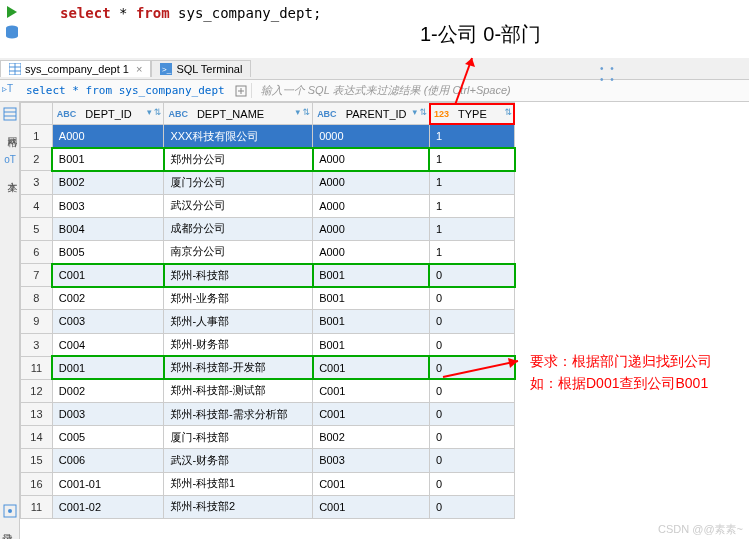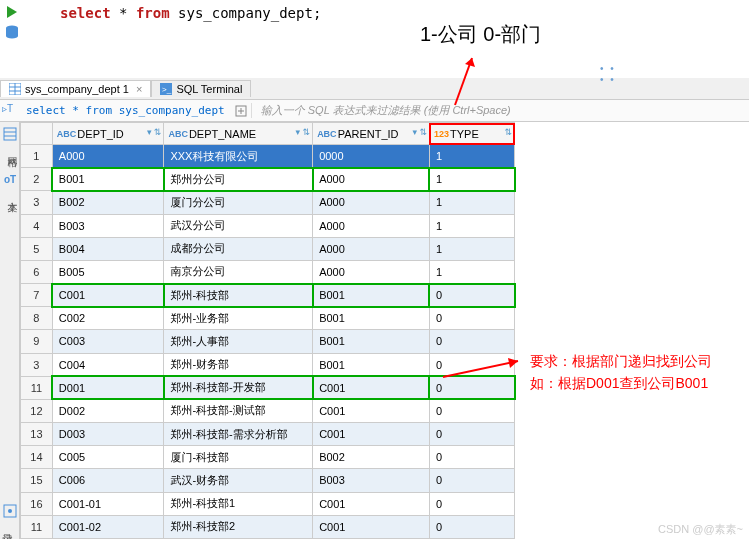--- a/index.html
+++ b/index.html
@@ -6,36 +6,36 @@
 body { width: 749px; height: 539px; background: #fff; font-size: 12px; position: relative; overflow: hidden; }
 .sql-area { padding: 5px 5px 5px 60px; height: 30px; position: relative; }
 .sql-keyword { color: #b91c1c; font-weight: bold; font-family: Consolas, monospace; font-size: 14px; }
 .sql-text { color: #000; font-family: Consolas, monospace; font-size: 14px; }
 .side-icons { position: absolute; left: 2px; top: 0; width: 20px; }
 .side-icon { width: 16px; height: 16px; margin: 4px 2px; display: block; }
 .anno-top { position: absolute; top: 21px; left: 420px; color: #000000; font-size: 20px; }
 .arrow-up { position: absolute; top: 50px; left: 450px; width: 30px; height: 60px; }
 .arrow-up svg { width: 100%; height: 100%; }
 .divider-dots { position: absolute; top: 63px; left: 600px; color: #6a9fd4; letter-spacing: 2px; font-size: 10px; }
-.tabs { display: flex; align-items: center; border-bottom: 1px solid #ccc; background: #f0f0f0; height: 22px; margin-top: 48px; }
+.tabs { display: flex; align-items: center; border-bottom: 1px solid #ccc; background: #f0f0f0; height: 22px; margin-top: 28px; }
 .tab { padding: 2px 8px; border: 1px solid #ccc; border-bottom: none; background: #fff; display: flex; align-items: center; gap: 4px; font-size: 11px; }
 .tab.inactive { background: #eee; }
 .tab-icon { width: 12px; height: 12px; display: inline-block; }
 .close-x { color: #888; padding-left: 3px; cursor: pointer; }
 .filter-bar { display: flex; align-items: center; height: 22px; border-bottom: 1px solid #ccc; background: #fafafa; }
 .filter-label { color: #0066cc; font-size: 11px; padding: 0 6px; font-family: Consolas, monospace; text-align: right; }
 .filter-input { flex: 1; color: #999; font-style: italic; font-size: 11px; padding-left: 9px; border-left: 1px solid #ddd; }
 .filter-icon { width: 16px; height: 16px; margin: 0 2px; }
 .grid-wrap { display: flex; height: calc(100% - 122px); }
 .left-rail { width: 20px; background: #f0f0f0; border-right: 1px solid #ccc; display: flex; flex-direction: column; }
-.rail-icon { width: 20px; height: 18px; margin: 3px 0; display:flex; align-items:center; justify-content:center;font-weight:bold; }
+.rail-icon { width: 20px; height: 18px; margin: 3px 0; display:flex; align-items:center; justify-content:center; }
 .rail-text { writing-mode: vertical-rl; font-size: 10px; color: #555; padding: 3px 0; }
 table { border-collapse: collapse; width: 495px; }
 th { background: #f5f5f5; border: 1px solid #ccc; padding: 2px 4px; font-size: 11px; font-weight: normal; text-align: left; height: 22px; position: relative; }
-th .col-label { display: inline-flex; align-items: center; gap: 1px; }
+th .col-label { display: inline-flex; align-items: center; gap: 9px; }
 .abc { color: #4488cc; font-size: 9px; font-weight: bold; }
 .num123 { color: #ff8800; font-size: 9px; font-weight: bold; }
 .funnel { color: #5599cc; font-size: 9px; position: absolute; right: 12px; }
 .sorter { color: #5599cc; font-size: 9px; position: absolute; right: 2px; }
 td { border: 1px solid #ccc; padding: 2px 6px; font-size: 11px; height: 20px; }
 td.rownum { background: #f5f5f5; text-align: center; width: 30px; color: #333; }
 tr.even td:not(.rownum) { background: #e8f0f8; }
 tr.odd td:not(.rownum) { background: #fff; }
 tr.sel td:not(.rownum) { background: #3478c8; color: #fff; }
 .hl-green-row td:not(.rownum) { outline: 2px solid #00aa00; outline-offset: -1px; }

